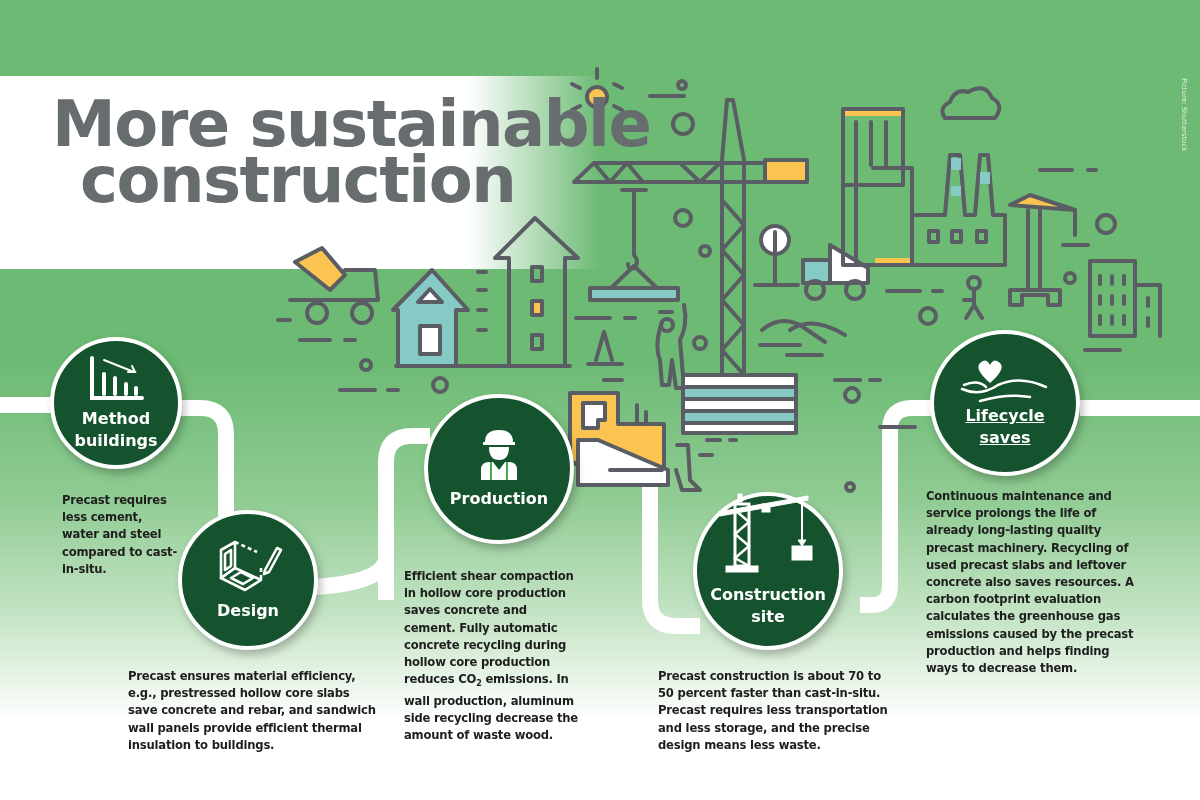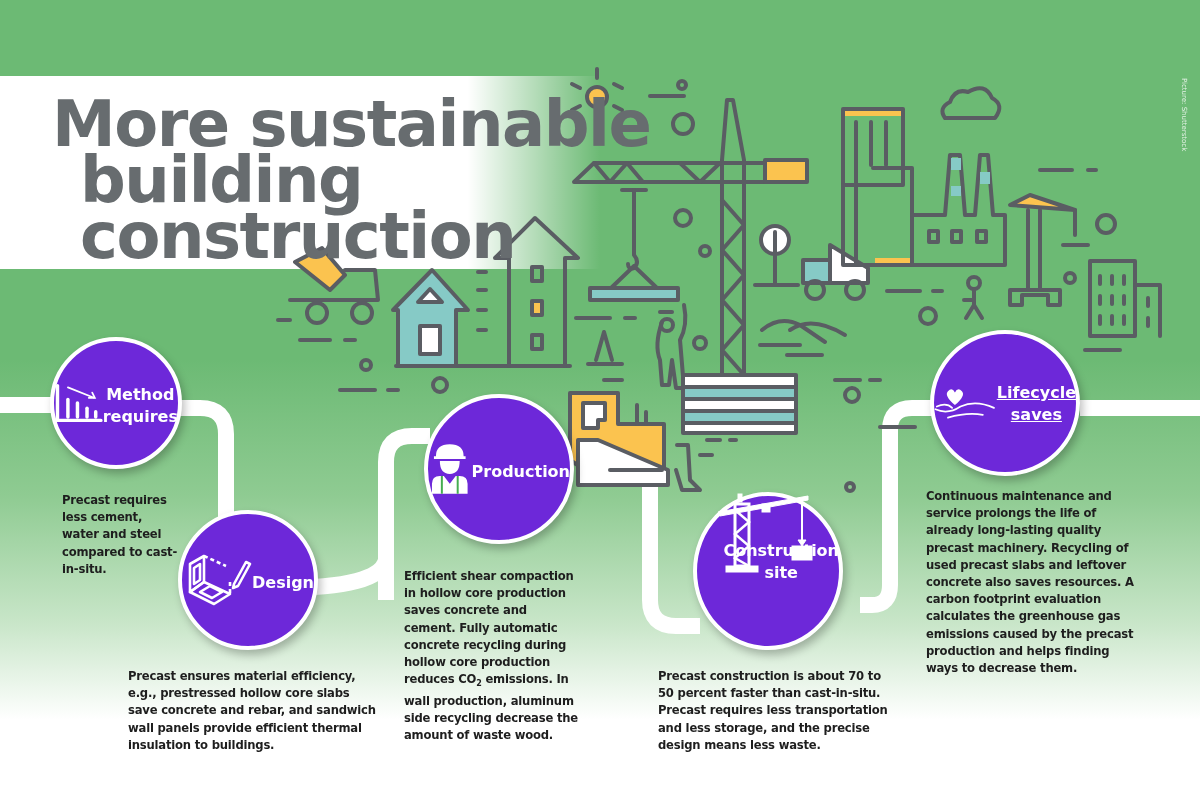--- a/index.html
+++ b/index.html
@@ -20,23 +20,23 @@
   }
   .title .l2, .title .l3 { display: block; padding-left: 28px; }
   .credit {
     position: absolute; left: 1180px; top: 78px;
     writing-mode: vertical-rl; font-size: 7px; color: #e6f3e7;
     font-family: "DejaVu Sans", sans-serif;
   }
   svg.scene { position: absolute; left: 0; top: 0; }
   .circle {
     position: absolute; border-radius: 50%;
-    background: #6d28d9; border: 4px solid #ffffff;
+    background: #14532d; border: 4px solid #ffffff;
     box-shadow: 3px 5px 8px rgba(0,0,0,0.25);
-    display: flex; flex-direction: row; align-items: center; justify-content: center;
+    display: flex; flex-direction: column; align-items: center; justify-content: center;
     color: #ffffff; font-weight: bold; text-align: center;
   }
   .circle .label { font-size: 16px; line-height: 22px; font-family: "DejaVu Sans", sans-serif; }
   .circle svg { display: block; }
   .desc {
     position: absolute; font-weight: bold; color: #1e1e1e;
     font-size: 11.6px; line-height: 17.2px; font-family: "DejaVu Sans", sans-serif;
     letter-spacing: -0.2px;
   }
   .desc sub { font-size: 8px; }
@@ -232,40 +232,39 @@
         <line x1="870" y1="380" x2="880" y2="380"></line>
       <circle cx="852" cy="395" r="7"></circle>
       <line x1="880" y1="427" x2="915" y2="427"></line>
       <circle cx="850" cy="487" r="4"></circle>
     </g>
   </g>
 </svg>
 
 <h1 class="title">
   <span class="l1">More sustainable</span>
-  <span class="l2">building</span>
   <span class="l3">construction</span>
 </h1>
 <div class="credit">Picture: Shutterstock</div>
 
 <div class="circle" style="left:50px;top:337px;width:132px;height:132px;">
   <svg width="56" height="48" viewBox="0 0 56 48">
     <g fill="none" stroke="#fff" stroke-width="4" stroke-linecap="round">
       <path d="M4 4 L 4 44 L 54 44"></path>
       <line x1="16" y1="20" x2="16" y2="40"></line>
       <line x1="27" y1="24" x2="27" y2="40"></line>
       <line x1="38" y1="30" x2="38" y2="40"></line>
       <line x1="48" y1="34" x2="48" y2="40"></line>
       <line x1="16" y1="6" x2="46" y2="18" stroke-width="2"></line>
       <path d="M40 18 L 47 18 L 44 12" stroke-width="2"></path>
     </g>
   </svg>
   <div class="label" style="margin-top:6px;">
     <div>Method</div>
-    <div>requires</div>
+    <div>buildings</div>
   </div>
 </div>
 <div class="desc" style="left:62px;top:492px;width:120px;">Precast requires less cement, water and steel compared to cast-in-situ.</div>
 
 <div class="circle" style="left:178px;top:510px;width:140px;height:140px;">
   <svg width="70" height="56" viewBox="0 0 70 56">
     <g fill="none" stroke="#fff" stroke-width="2.6" stroke-linejoin="round">
       <path d="M8 12 L 22 4 L 22 30 L 8 40 Z"></path>
       <path d="M12 16 L 18 12 L 18 28 L 12 32 Z"></path>
       <path d="M8 40 L 22 30 L 48 42 L 32 52 Z"></path>

